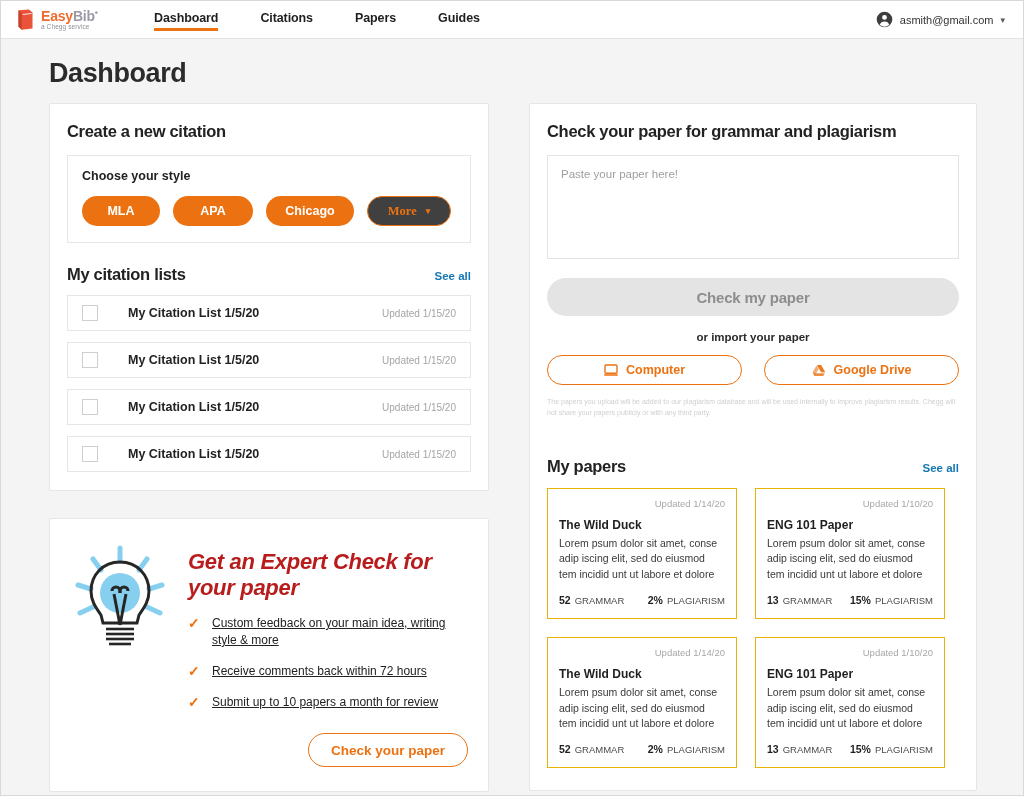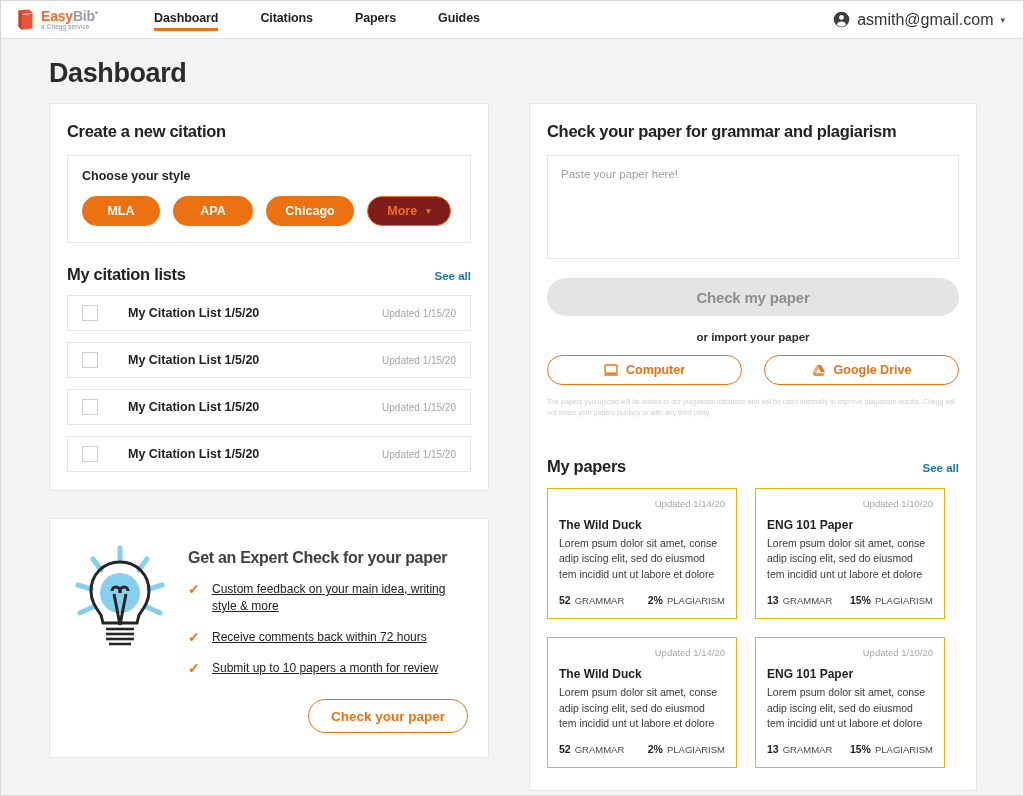--- a/index.html
+++ b/index.html
@@ -42,21 +42,21 @@
     position: relative; cursor: pointer; letter-spacing: -.1px;
     height: 100%; display: flex; align-items: center;
   }
   .nav-item.active::after {
     content: ""; position: absolute; left: 0; right: 0; bottom: 7px;
     height: 3px; background: #ec7211;
   }
 
   .account { margin-left: auto; display: flex; align-items: center; gap: 7px; cursor: pointer; }
   .avatar-icon { width: 17px; height: 17px; flex: none; }
-  .account-email { font-size: 16px; color: #333; }
+  .account-email { font-size: 11px; color: #333; }
   .caret { font-size: 9px; color: #555; }
 
   
   .page-title {
     font-size: 27px; font-weight: 700; color: #2b2b2b;
     padding: 19px 0 14px 48px; letter-spacing: -.4px;
   }
   .columns { display: flex; gap: 40px; padding: 0 48px 0 48px; align-items: flex-start; }
   .col-left { width: 440px; flex: none; }
   .col-right { width: 448px; flex: none; }
@@ -77,21 +77,21 @@
   }
   .style-label { font-size: 12.5px; font-weight: 700; color: #222; }
   .style-btns { display: flex; gap: 13px; margin-top: 13px; }
   .pill {
     height: 30px; border-radius: 16px;
     display: flex; align-items: center; justify-content: center;
     font-size: 12.5px; font-weight: 700; cursor: pointer;
     border: 1px solid transparent;
   }
   .pill.solid { background: #ec7211; color: #fff; }
-  .pill.ghost { background: #7f1d1d; color: #ec7211; border: 1px solid #ec7211; gap: 9px; }
+  .pill.ghost { background: #404040; color: #ec7211; border: 1px solid #ec7211; gap: 9px; font-family: Liberation Serif, serif; }
   .pill.w1 { width: 78px; }
   .pill.w2 { width: 80px; }
   .pill.w3 { width: 88px; }
   .pill.w4 { width: 84px; }
 
   .lists-head {
     display: flex; align-items: baseline; justify-content: space-between;
     margin-top: 22px;
   }
   .see-all { font-size: 11.5px; font-weight: 700; color: #1578b3; cursor: pointer; }
@@ -103,21 +103,21 @@
     background: #fff; cursor: pointer;
   }
   .cbx { width: 16px; height: 16px; border: 1px solid #cfcfcf; background: #fff; flex: none; cursor: pointer; }
   .list-name { font-size: 12.5px; font-weight: 700; color: #222; margin-left: 30px; }
   .list-updated { margin-left: auto; font-size: 10px; color: #a5a5a5; }
 
   
   .expert-card { margin-top: 27px; padding: 22px 20px 24px 20px; display: flex; gap: 18px; }
   .bulb { width: 100px; height: 104px; flex: none; margin-top: 4px; }
   .expert-body { flex: 1; padding-top: 8px; }
-  .expert-title { font-size: 16px; font-weight: 700; color: #404040; letter-spacing: -.3px; }
+  .expert-title { font-size: 22px; font-weight: 700; color: #b91c1c; letter-spacing: -.3px; font-style: italic; }
   .bullet { display: flex; gap: 12px; margin-top: 14px; }
   .check { color: #ec7211; font-size: 14px; font-weight: 700; line-height: 1.2; flex: none; width: 12px; }
   .bullet-txt { font-size: 12px; color: #222; line-height: 1.42; max-width: 262px; text-decoration: underline; }
   .expert-cta-wrap { display: flex; justify-content: flex-end; margin-top: 22px; }
   .cta-outline {
     border: 1px solid #ec7211; border-radius: 19px;
     height: 34px; padding: 0 22px;
     display: flex; align-items: center; justify-content: center;
     color: #ec7211; font-size: 13.5px; font-weight: 700; cursor: pointer; background: #fff;
   }

